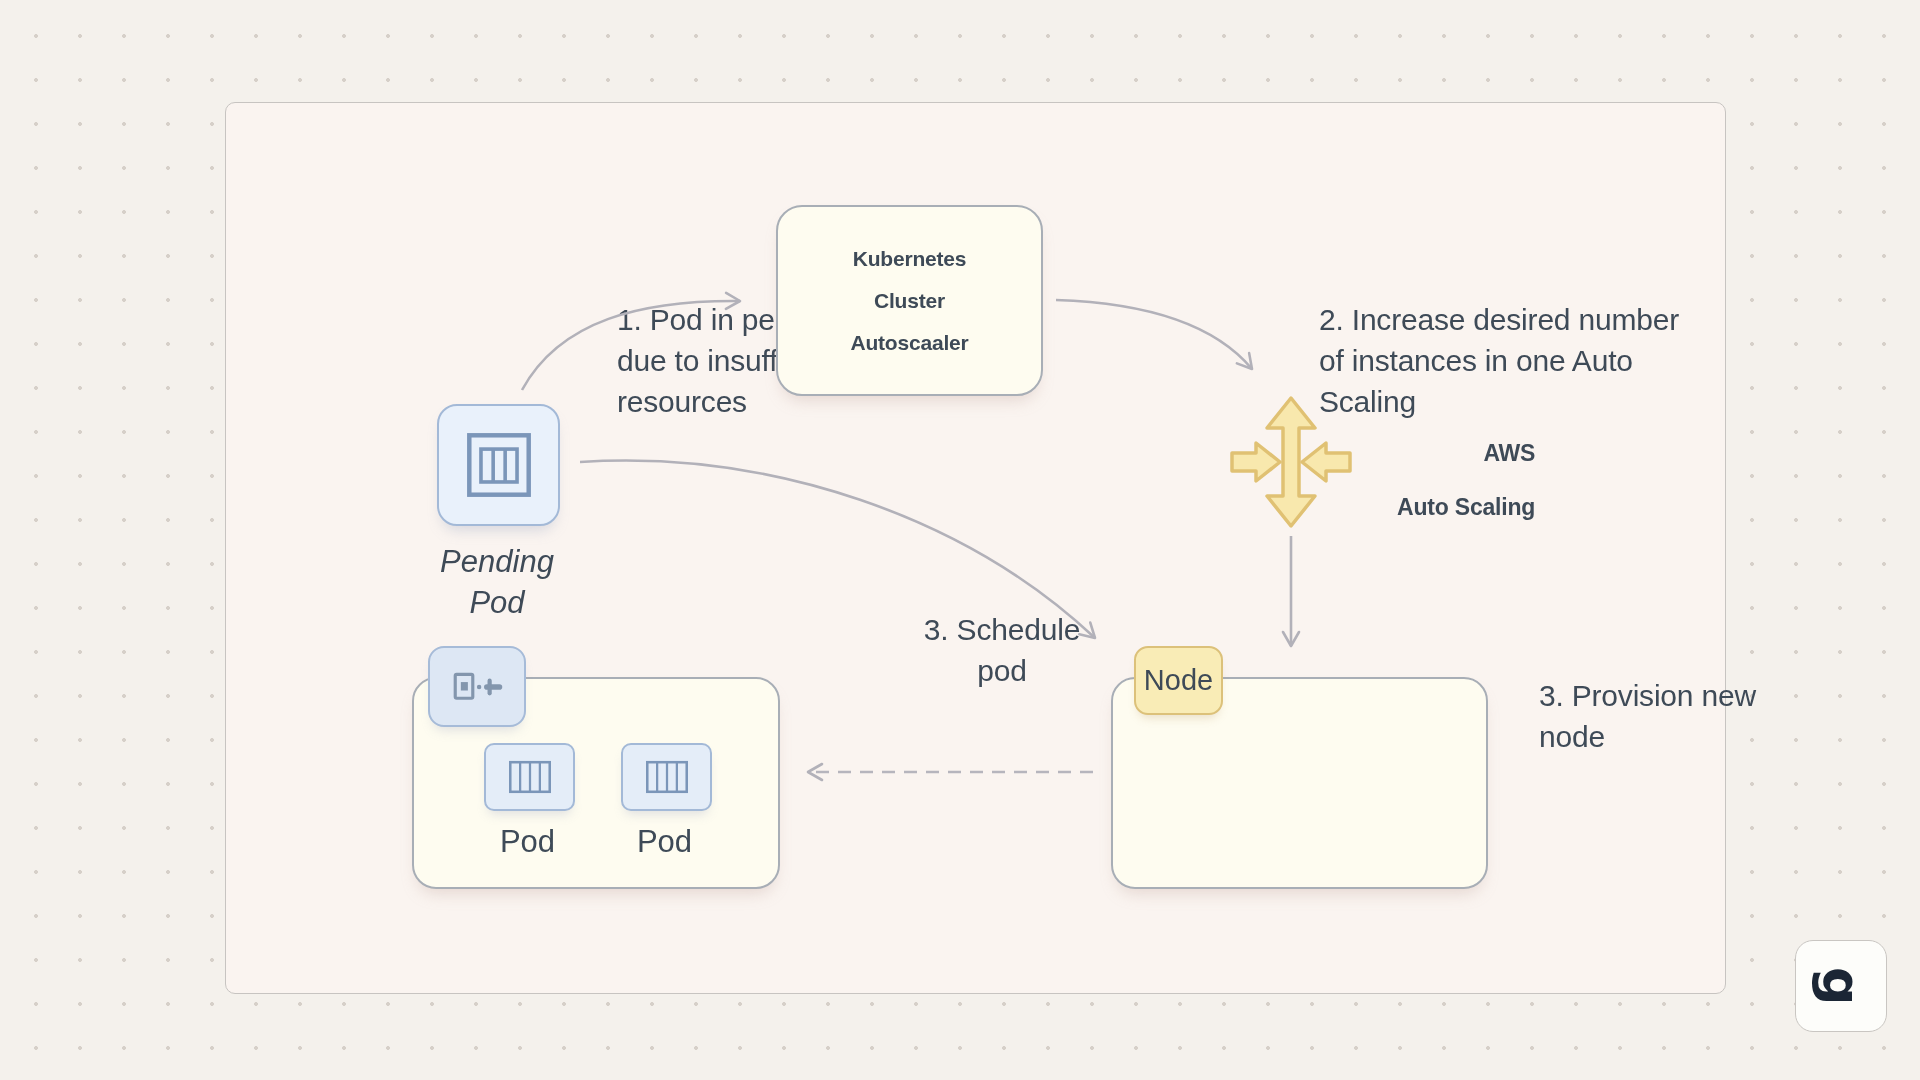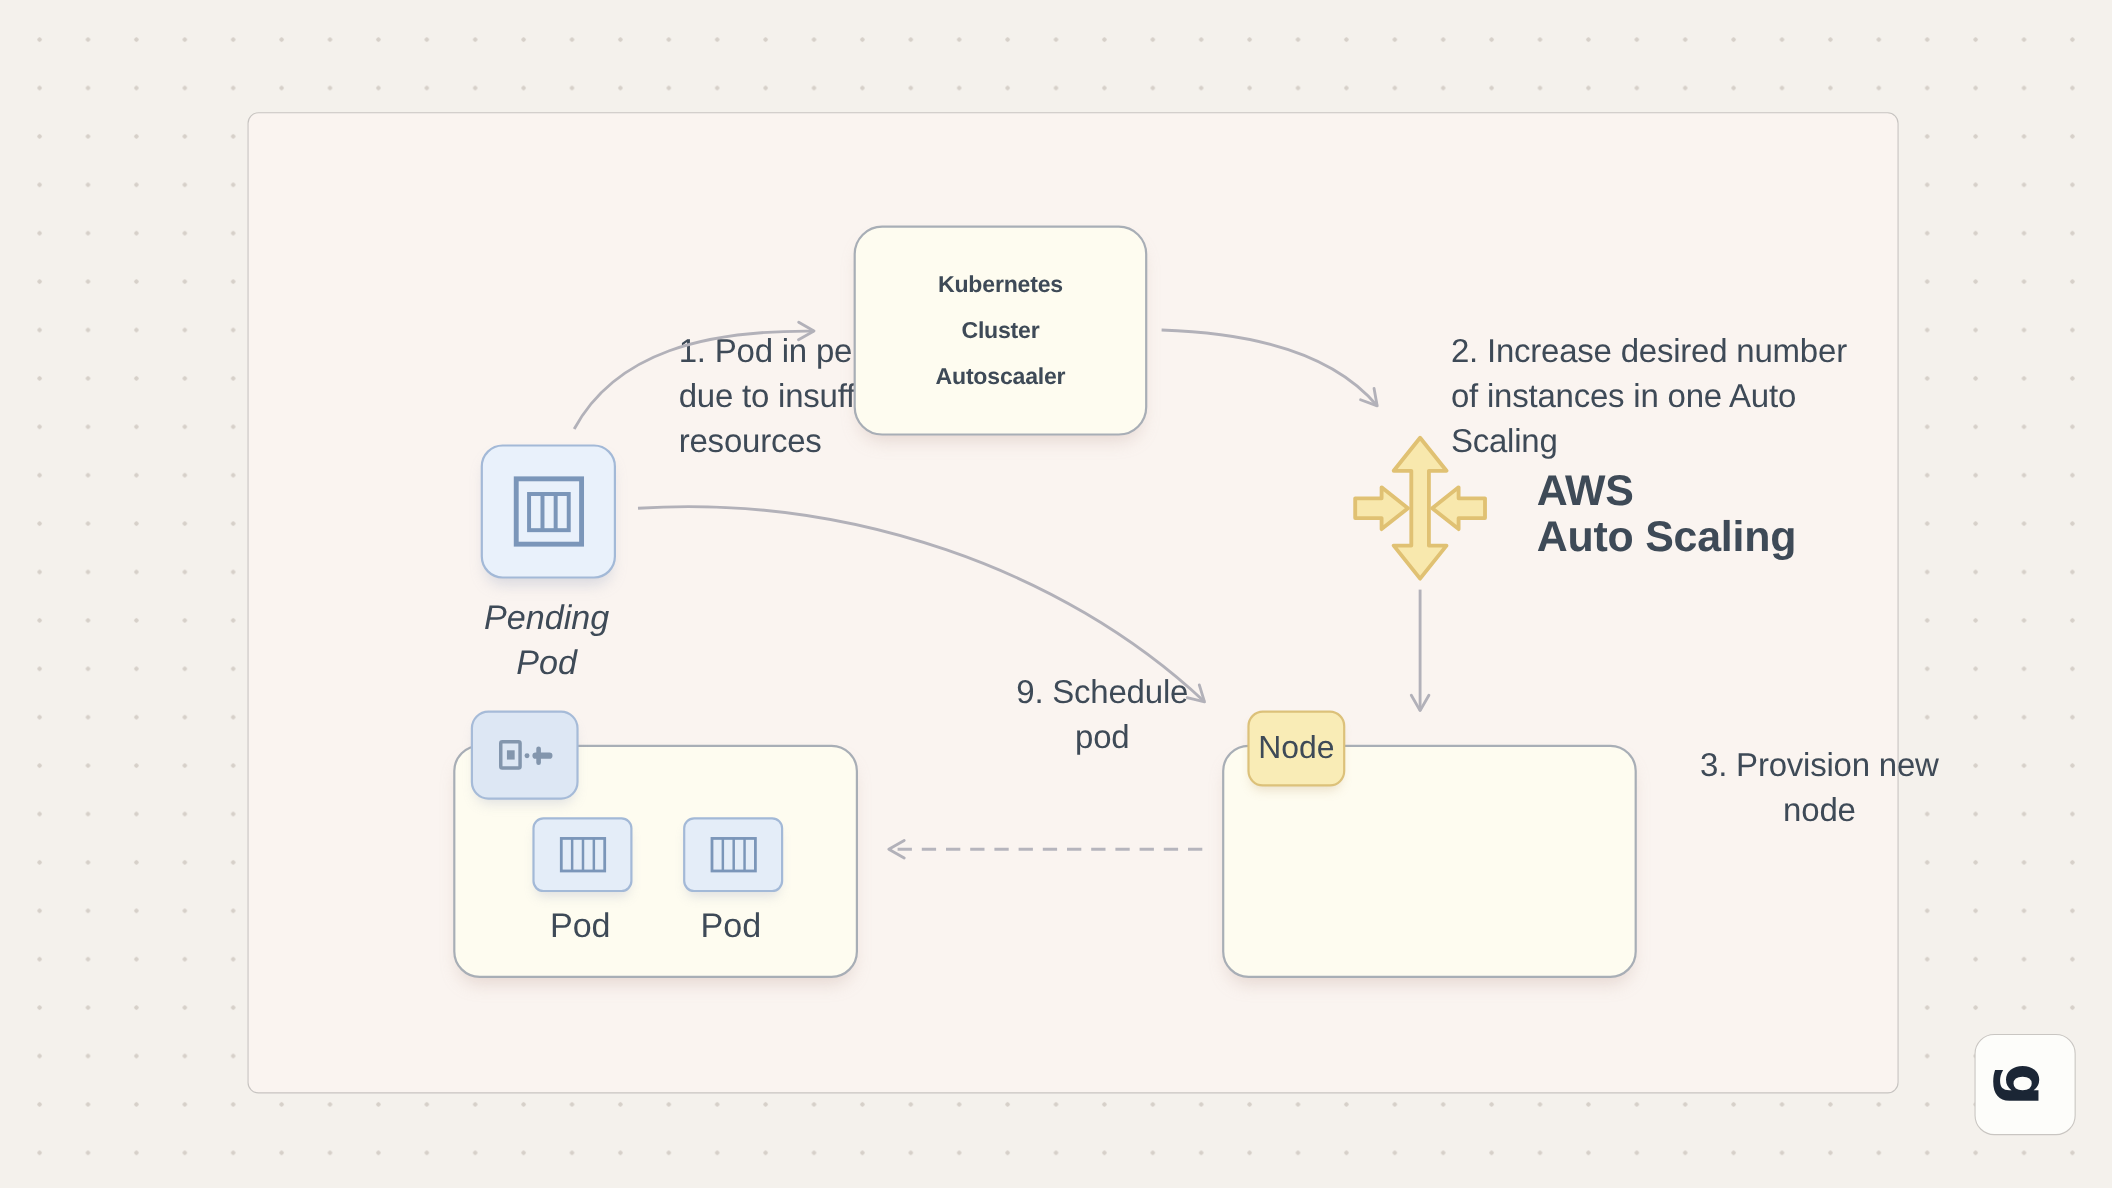--- a/index.html
+++ b/index.html
@@ -55,24 +55,24 @@
     font-size:31px;line-height:41px;font-weight:500;font-style:italic;}
   
   .node-tag{
     position:absolute;left:1134px;top:646px;width:85px;height:65px;border-radius:14px;
     background:#f9ecb6;border:2.5px solid #dcc17a;z-index:3;
     display:flex;align-items:center;justify-content:center;
     font-size:29px;font-weight:500;
     box-shadow:0 7px 10px -4px rgba(190,160,110,0.3);
   }
   .aws-icon{position:absolute;left:1226px;top:392px;width:130px;height:140px;}
-  .aws-label{position:absolute;left:1397px;top:426px;font-size:39px;line-height:42px;}
+  .aws-label{position:absolute;left:1397px;top:426px;font-size:23px;line-height:54px;text-align:right;}
   .step1{left:391px;top:196px;}
   .step2{left:1093px;top:196px;}
-  .step3{left:1313px;top:572px;width:230px;text-align:center;}
+  .step3{left:1313px;top:572px;width:230px;}
   .step4{left:676px;top:506px;width:200px;text-align:center;}
   .arrows{position:absolute;left:0;top:0;width:1920px;height:1080px;pointer-events:none;}
   .logo-badge{
     position:absolute;left:1795px;top:940px;width:90px;height:90px;border-radius:18px;
     background:#fdfdfa;border:1.5px solid #c9c6c2;
     display:flex;align-items:center;justify-content:center;
   }
   .logo-badge span{
     display:block;font-size:54px;font-weight:700;color:#1b2635;
     transform:rotate(90deg);font-family:"DejaVu Sans",sans-serif;line-height:1;
@@ -83,21 +83,21 @@
 
 <div class="panel">
 
   <div class="annotation pre step1" style="position:absolute;">1. Pod in pending state
 due to insufficient
 resources</div>
   <div class="annotation pre step2" style="position:absolute;">2. Increase desired number
 of instances in one Auto Scaling</div>
   <div class="annotation pre step3" style="position:absolute;">3. Provision new
 node</div>
-  <div class="annotation pre step4" style="position:absolute;">9. Schedule
+  <div class="annotation pre step4" style="position:absolute;">3. Schedule
 pod</div>
 </div>
 
 <div class="ivory k8s-box label pre">Kubernetes
 Cluster
 Autoscaaler</div>
 
 <div class="pending-icon">
   <svg width="70" height="70" viewBox="0 0 66 66">
     <rect x="5" y="5" width="56" height="56" fill="none" stroke="#7b96b9" stroke-width="4.2"></rect>

